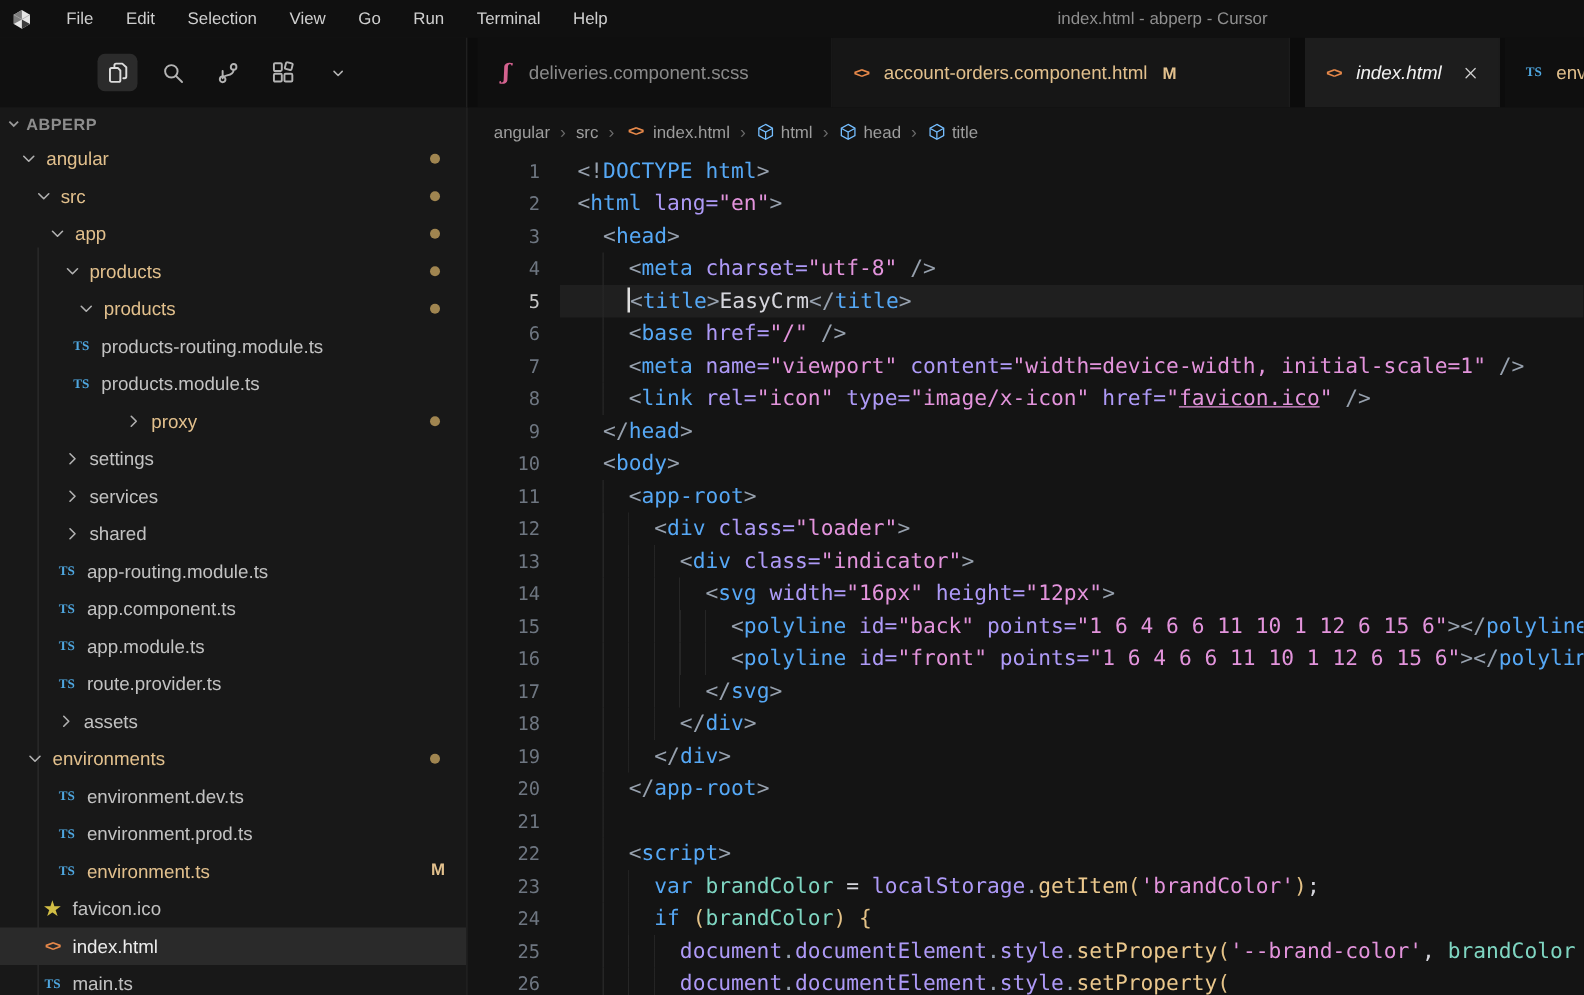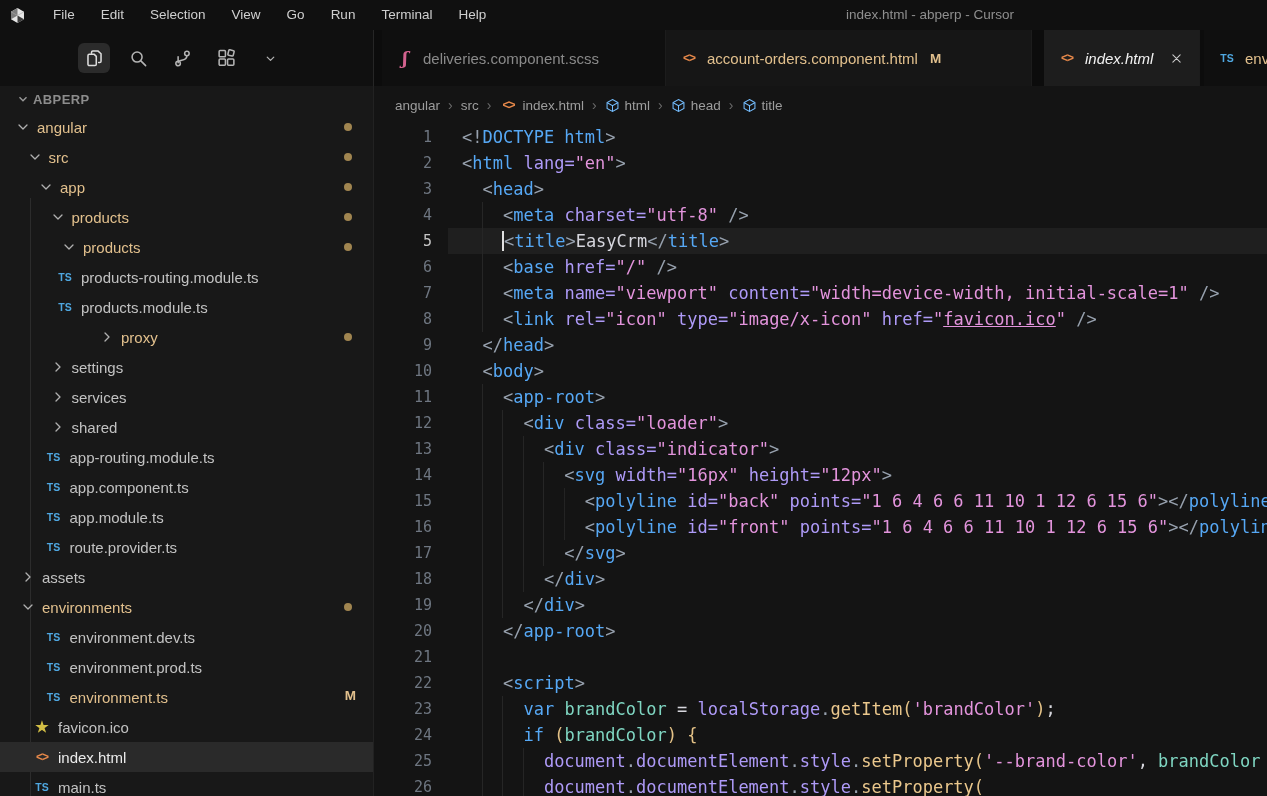--- a/index.html
+++ b/index.html
@@ -39,42 +39,42 @@
   .tab-label.white { color:#f2f2f2; font-style:italic; }
   .tab-m { color:#e2c08d; font-weight:bold; font-size:13.5px; margin-left:12px; }
   .tab-close { margin-left:14px; color:#cccccc; width:20px; height:20px; border-radius:4px;
     display:flex; align-items:center; justify-content:center; }
   .tab-close svg { width:13px; height:13px; }
 
   
   .sidebar { position:absolute; left:0; top:86px; width:374px; height:710px;
     background:#181818; border-right:1px solid #222222; overflow:hidden; }
   .exp-header { height:26px; display:flex; align-items:center; padding-left:4px;
-    color:#8d8d8d; font-size:13px; font-weight:bold; letter-spacing:.4px;margin-left:12px; }
+    color:#8d8d8d; font-size:13px; font-weight:bold; letter-spacing:.4px; }
   .exp-header svg { width:14px; height:14px; color:#9a9a9a; margin-right:3px; }
   .tree { position:relative; }
   .tree-guide { position:absolute; left:30px; top:86px; bottom:-16px; width:1px;
     background:#2c2c2c; }
   .trow { position:relative; height:30px; display:flex; align-items:center;
     font-size:15px; color:#c2c2c2; cursor:default; }
   .trow.selected { background:#2a2a2a; }
   .trow .chev { width:16px; height:16px; color:#b0b0b0; flex:none; margin-right:6px; }
   .trow .chev svg { width:16px; height:16px; }
   .trow .ficon { margin-right:7px; }
   .trow .name.modified { color:#e2c08d; }
   .trow .name.selected { color:#ebebeb; }
   .badge-dot { position:absolute; right:21px; top:11px; width:8px; height:8px;
     border-radius:50%; background:#a08550; }
   .badge-m { position:absolute; right:17px; top:6px; color:#e2c08d; font-weight:bold;
     font-size:13.5px; }
 
   
   .ficon { display:inline-flex; align-items:center; justify-content:center;
     width:18px; height:18px; flex:none; font-weight:bold; }
-  .fi-ts { color:#4fa7e0; font-size:10.5px; letter-spacing:0; }
+  .fi-ts { color:#4fa7e0; font-size:10.5px; letter-spacing:0;font-family:Liberation Serif, serif; }
   .fi-html { color:#e8894a; font-size:12px; letter-spacing:-1px; }
   .fi-scss { color:#d4628f; font-size:17px; font-style:italic; font-family:"DejaVu Serif",serif; }
   .fi-star { color:#d2be45; font-size:15px; }
 
   
   .editor { position:absolute; left:375px; top:86px; width:892px; height:710px;
     background:#141414; overflow:hidden; }
   .breadcrumb { height:38px; display:flex; align-items:center; padding-left:20px;
     font-size:13.5px; color:#9d9d9d; }
   .bc-item { display:flex; align-items:center; cursor:default; }
@@ -269,21 +269,21 @@
           <span class="name">app.component.ts</span>
         </div>
         <div class="trow" style="padding-left: 44.5px;">
           <span class="ficon fi-ts">TS</span>
           <span class="name">app.module.ts</span>
         </div>
         <div class="trow" style="padding-left: 44.5px;">
           <span class="ficon fi-ts">TS</span>
           <span class="name">route.provider.ts</span>
         </div>
-        <div class="trow" style="padding-left: 20px;">
+        <div class="trow" style="padding-left: 45px;">
           <span class="chev"><svg viewBox="0 0 16 16" fill="none" stroke="currentColor" stroke-width="1.3" stroke-linecap="round" stroke-linejoin="round">
               <path d="M6 4l4 4-4 4"></path>
             </svg></span>
           <span class="name">assets</span>
         </div>
         <div class="trow" style="padding-left: 20px;">
           <span class="chev"><svg viewBox="0 0 16 16" fill="none" stroke="currentColor" stroke-width="1.3" stroke-linecap="round" stroke-linejoin="round">
               <path d="M4 6l4 4 4-4"></path>
             </svg></span>
           <span class="name modified">environments</span>

